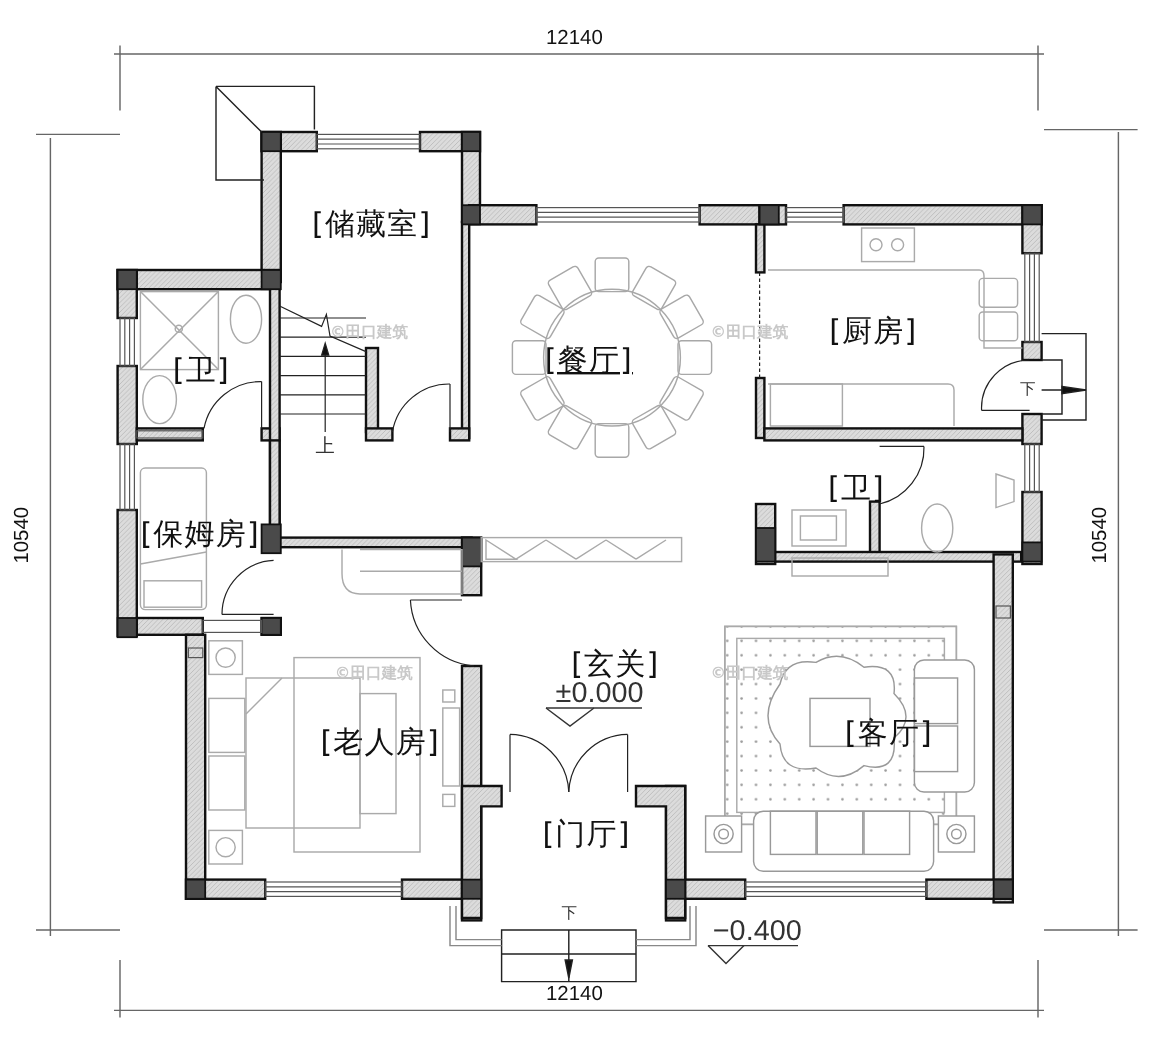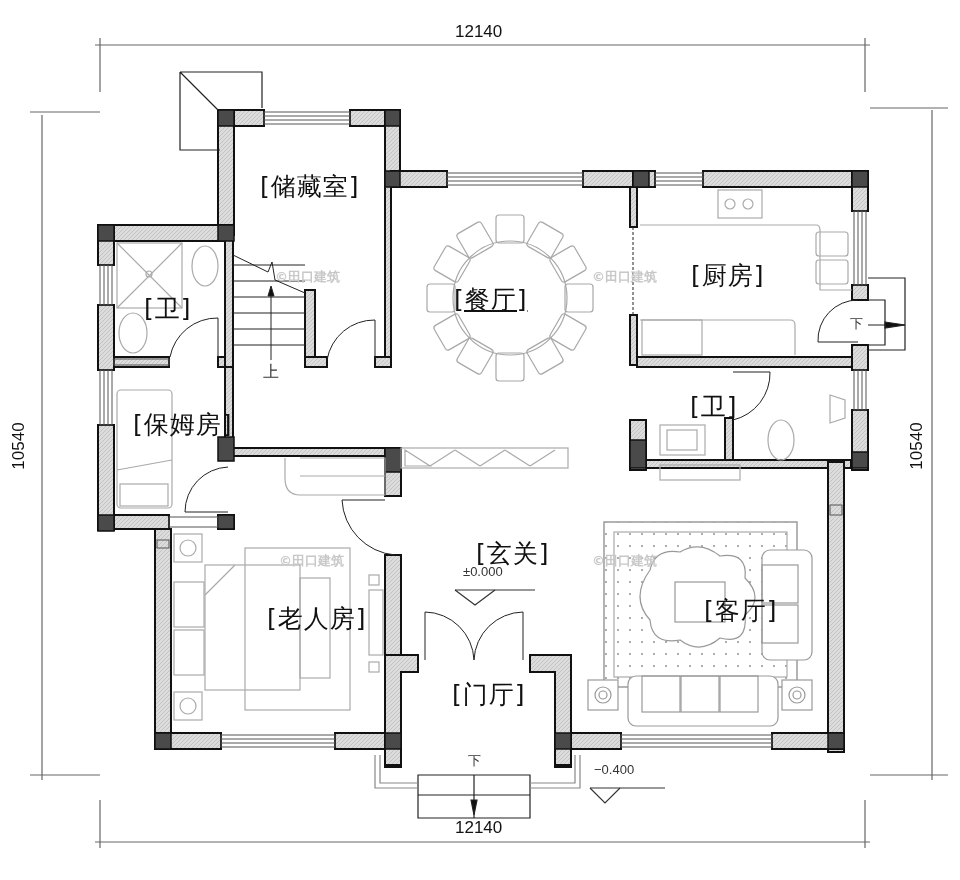--- a/index.html
+++ b/index.html
@@ -4,21 +4,21 @@
 <style>
   html, body { margin: 0; padding: 0; background: #ffffff; }
   body { width: 960px; height: 880px; position: relative; overflow: hidden;
          font-family: "DejaVu Sans", "Liberation Sans", sans-serif; }
   #plan { position: absolute; left: 0; top: 0; width: 960px; height: 880px; }
   .lbl { position: absolute; font-size: 25px; color: #111; white-space: nowrap;
          font-family: "DejaVu Sans", sans-serif; letter-spacing: 1px; }
   .dim { position: absolute; font-size: 17px; color: #111;
          font-family: "Liberation Sans", "DejaVu Sans", sans-serif; }
   .vdim { transform: rotate(-90deg); transform-origin: center; }
-  .elev { position: absolute; font-size: 13px; color: #333;
+  .elev { position: absolute; font-size: 24px; color: #333;
           font-family: "Liberation Sans", sans-serif; }
   .wm { position: absolute; font-size: 13px; color: #c8c8c8; font-weight: bold;
         font-family: "DejaVu Sans", sans-serif; }
   .small { position: absolute; font-size: 16px; color: #333; }
 </style>
 </head>
 <body>
 
 <svg id="plan" viewBox="0 0 960 880" xmlns="http://www.w3.org/2000/svg">
   <defs>
@@ -308,21 +308,21 @@
 <div class="dim" style="left:455px;top:22px;">12140</div>
 <div class="dim" style="left:455px;top:818px;">12140</div>
 <div class="dim vdim" style="left:-5px;top:436px;">10540</div>
 <div class="dim vdim" style="left:893px;top:436px;">10540</div>
 
 <div class="lbl" style="left:260px;top:170px;">[储藏室]</div>
 <div class="lbl" style="left:454px;top:283px;text-decoration:underline;">[餐厅]</div>
 <div class="lbl" style="left:691px;top:259px;">[厨房]</div>
 <div class="lbl" style="left:144px;top:292px;">[卫]</div>
 <div class="lbl" style="left:690px;top:390px;">[卫]</div>
-<div class="lbl" style="left:117px;top:408px;padding-left:16px;">[保姆房]</div>
+<div class="lbl" style="left:117px;top:428px;">[保姆房]</div>
 <div class="lbl" style="left:476px;top:537px;">[玄关]</div>
 <div class="lbl" style="left:674px;top:594px;margin-left:30px;">[客厅]</div>
 <div class="lbl" style="left:267px;top:602px;">[老人房]</div>
 <div class="lbl" style="left:452px;top:678px;">[门厅]</div>
 
 <div class="elev" style="left:463px;top:564px;">±0.000</div>
 <div class="elev" style="left:594px;top:762px;">−0.400</div>
 
 <div class="small" style="left:263px;top:362px;">上</div>
 <div class="small" style="left:850px;top:315px;font-size:13px;">下</div>

